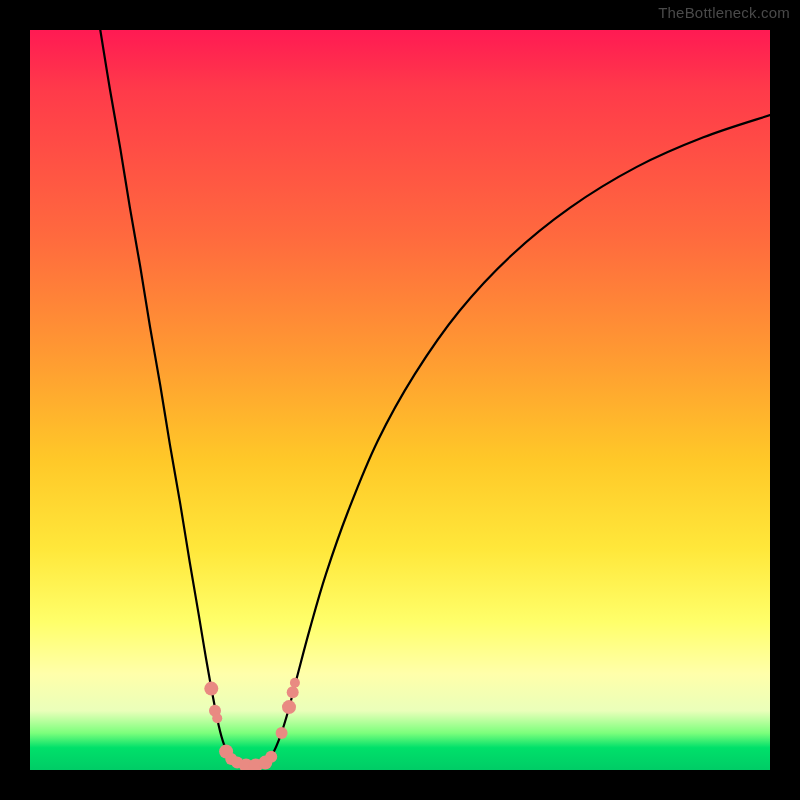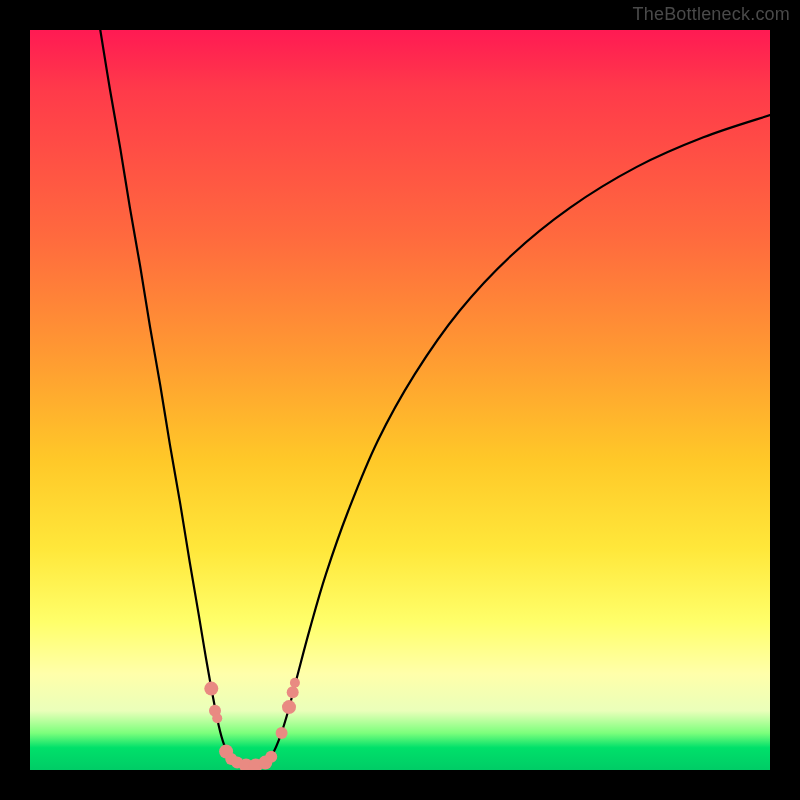--- a/index.html
+++ b/index.html
@@ -43,21 +43,21 @@
       #7cff7c 95%,
       #00e06a 97%,
       #00cc66 100%
     );
   }
   .watermark {
     position: absolute;
     top: 4px;
     right: 10px;
     color: #4a4a4a;
-    font-size: 18px;
+    font-size: 15px;
     font-weight: 500;
     letter-spacing: 0.2px;
     user-select: none;
   }
   svg.curve {
     position: absolute;
     left: 0; top: 0;
     width: 740px;
     height: 740px;
     overflow: visible;

